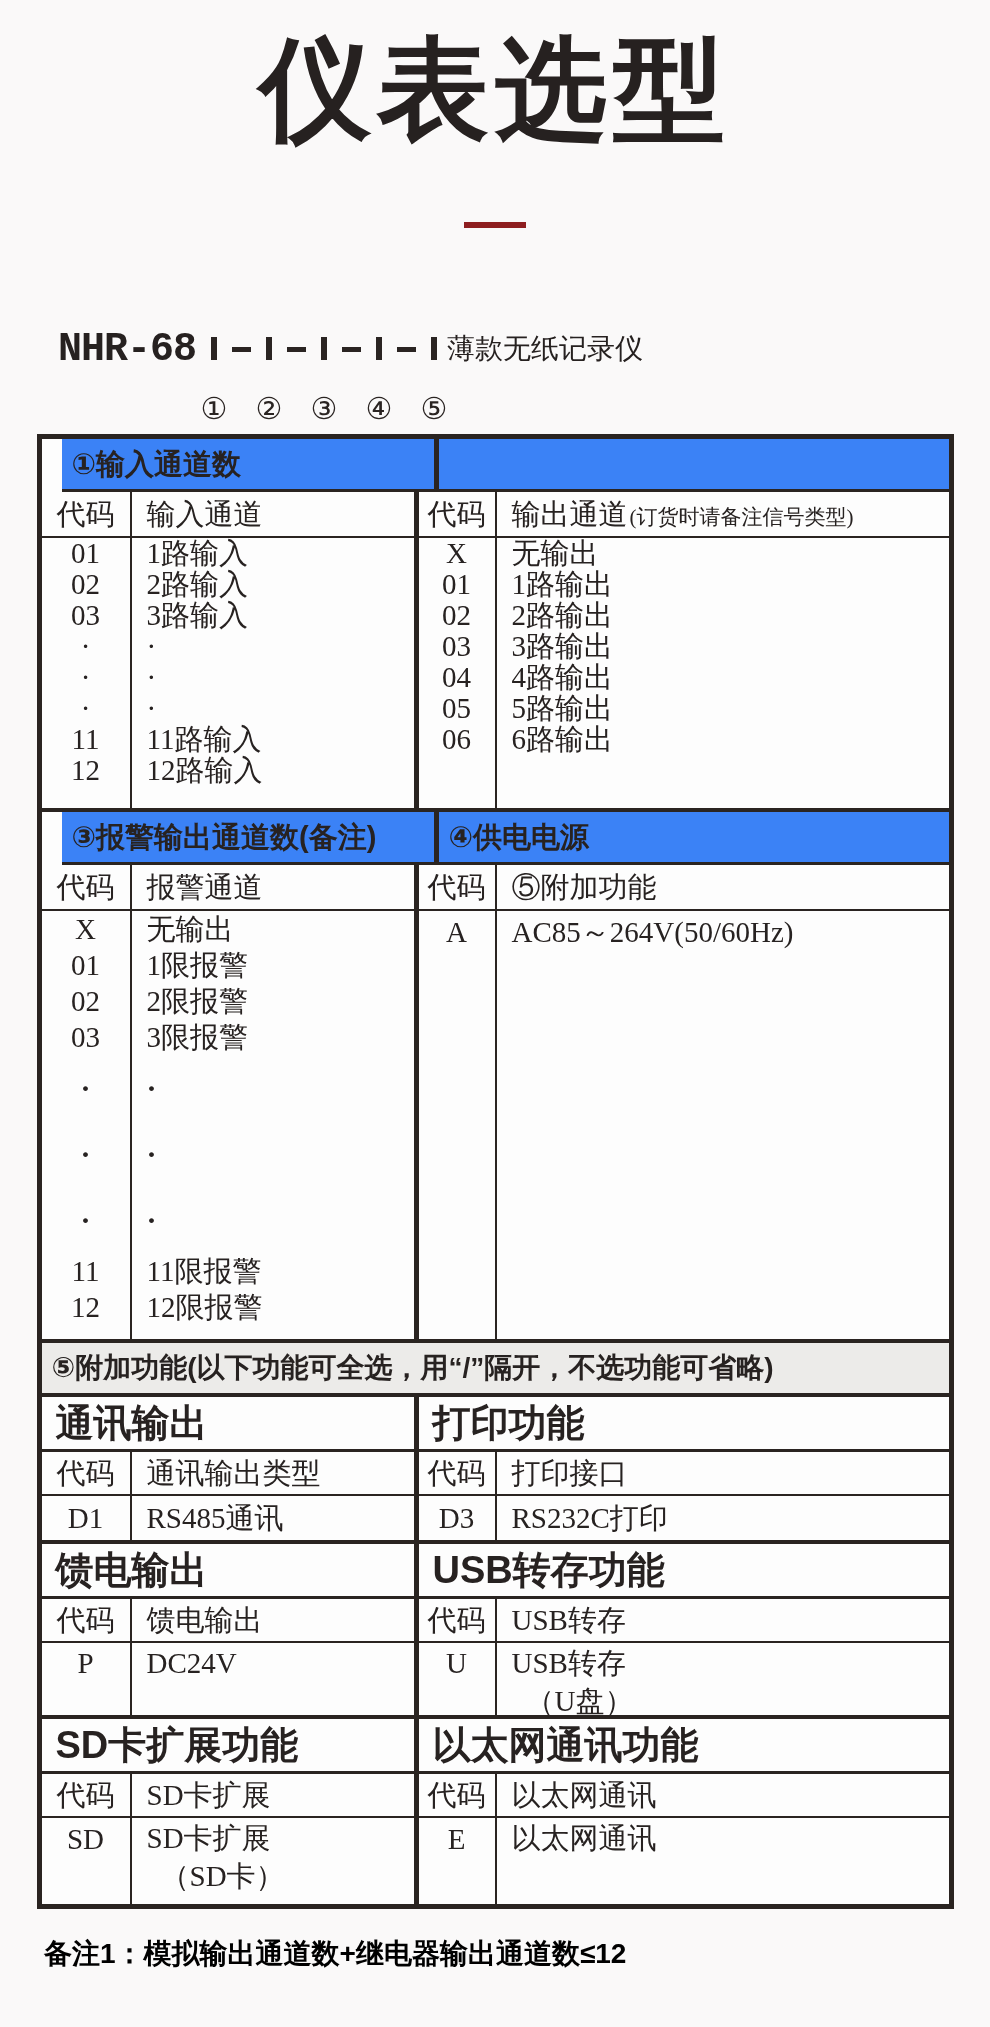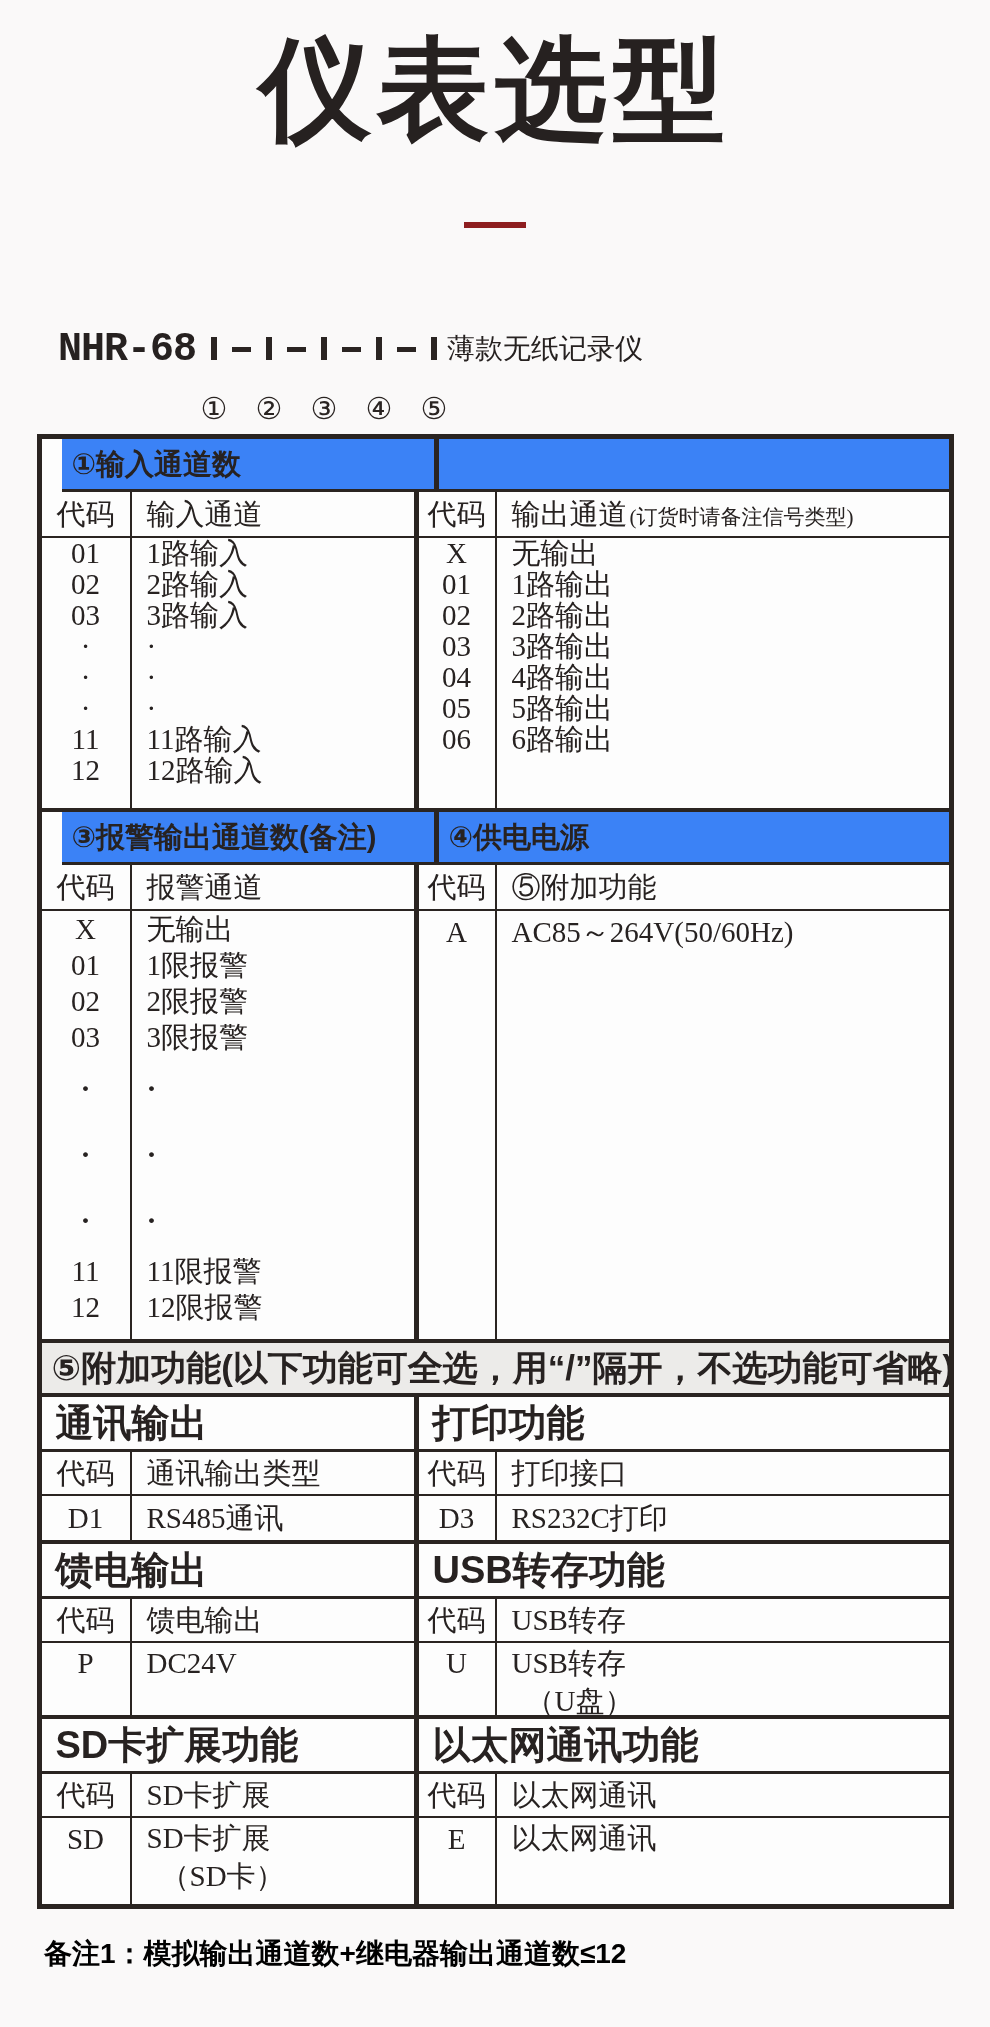--- a/index.html
+++ b/index.html
@@ -79,21 +79,21 @@
   .data-c{height:270px;}
   .data-f{height:428px;}
   .rn{height:36px;line-height:36px;font-size:29px;white-space:nowrap;}
   .rdot{height:66px;line-height:66px;font-size:30px;font-weight:700;}
   .ra{height:42px;line-height:42px;font-size:29px;white-space:nowrap;}
 
   
   .band{
     background:#ecebe9;height:50px;line-height:50px;padding-left:10px;
     font-family:"Liberation Sans","DejaVu Sans",sans-serif;
-    font-weight:700;font-size:35px;white-space:nowrap;overflow:hidden;
+    font-weight:700;font-size:28px;white-space:nowrap;overflow:hidden;
     box-sizing:border-box;
   }
   .p-head{border-bottom:3px solid #2a2421;background:#fdfdfd;}
   .p-head .half-l,.p-head .half-r{
     height:52px;line-height:52px;padding-left:14px;box-sizing:border-box;
     font-family:"Liberation Sans","DejaVu Sans",sans-serif;
     font-weight:700;font-size:38px;white-space:nowrap;
   }
   .p-sub{border-bottom:2px solid #2a2421;}
   .p-sub .codecol,.p-sub .desccol{

